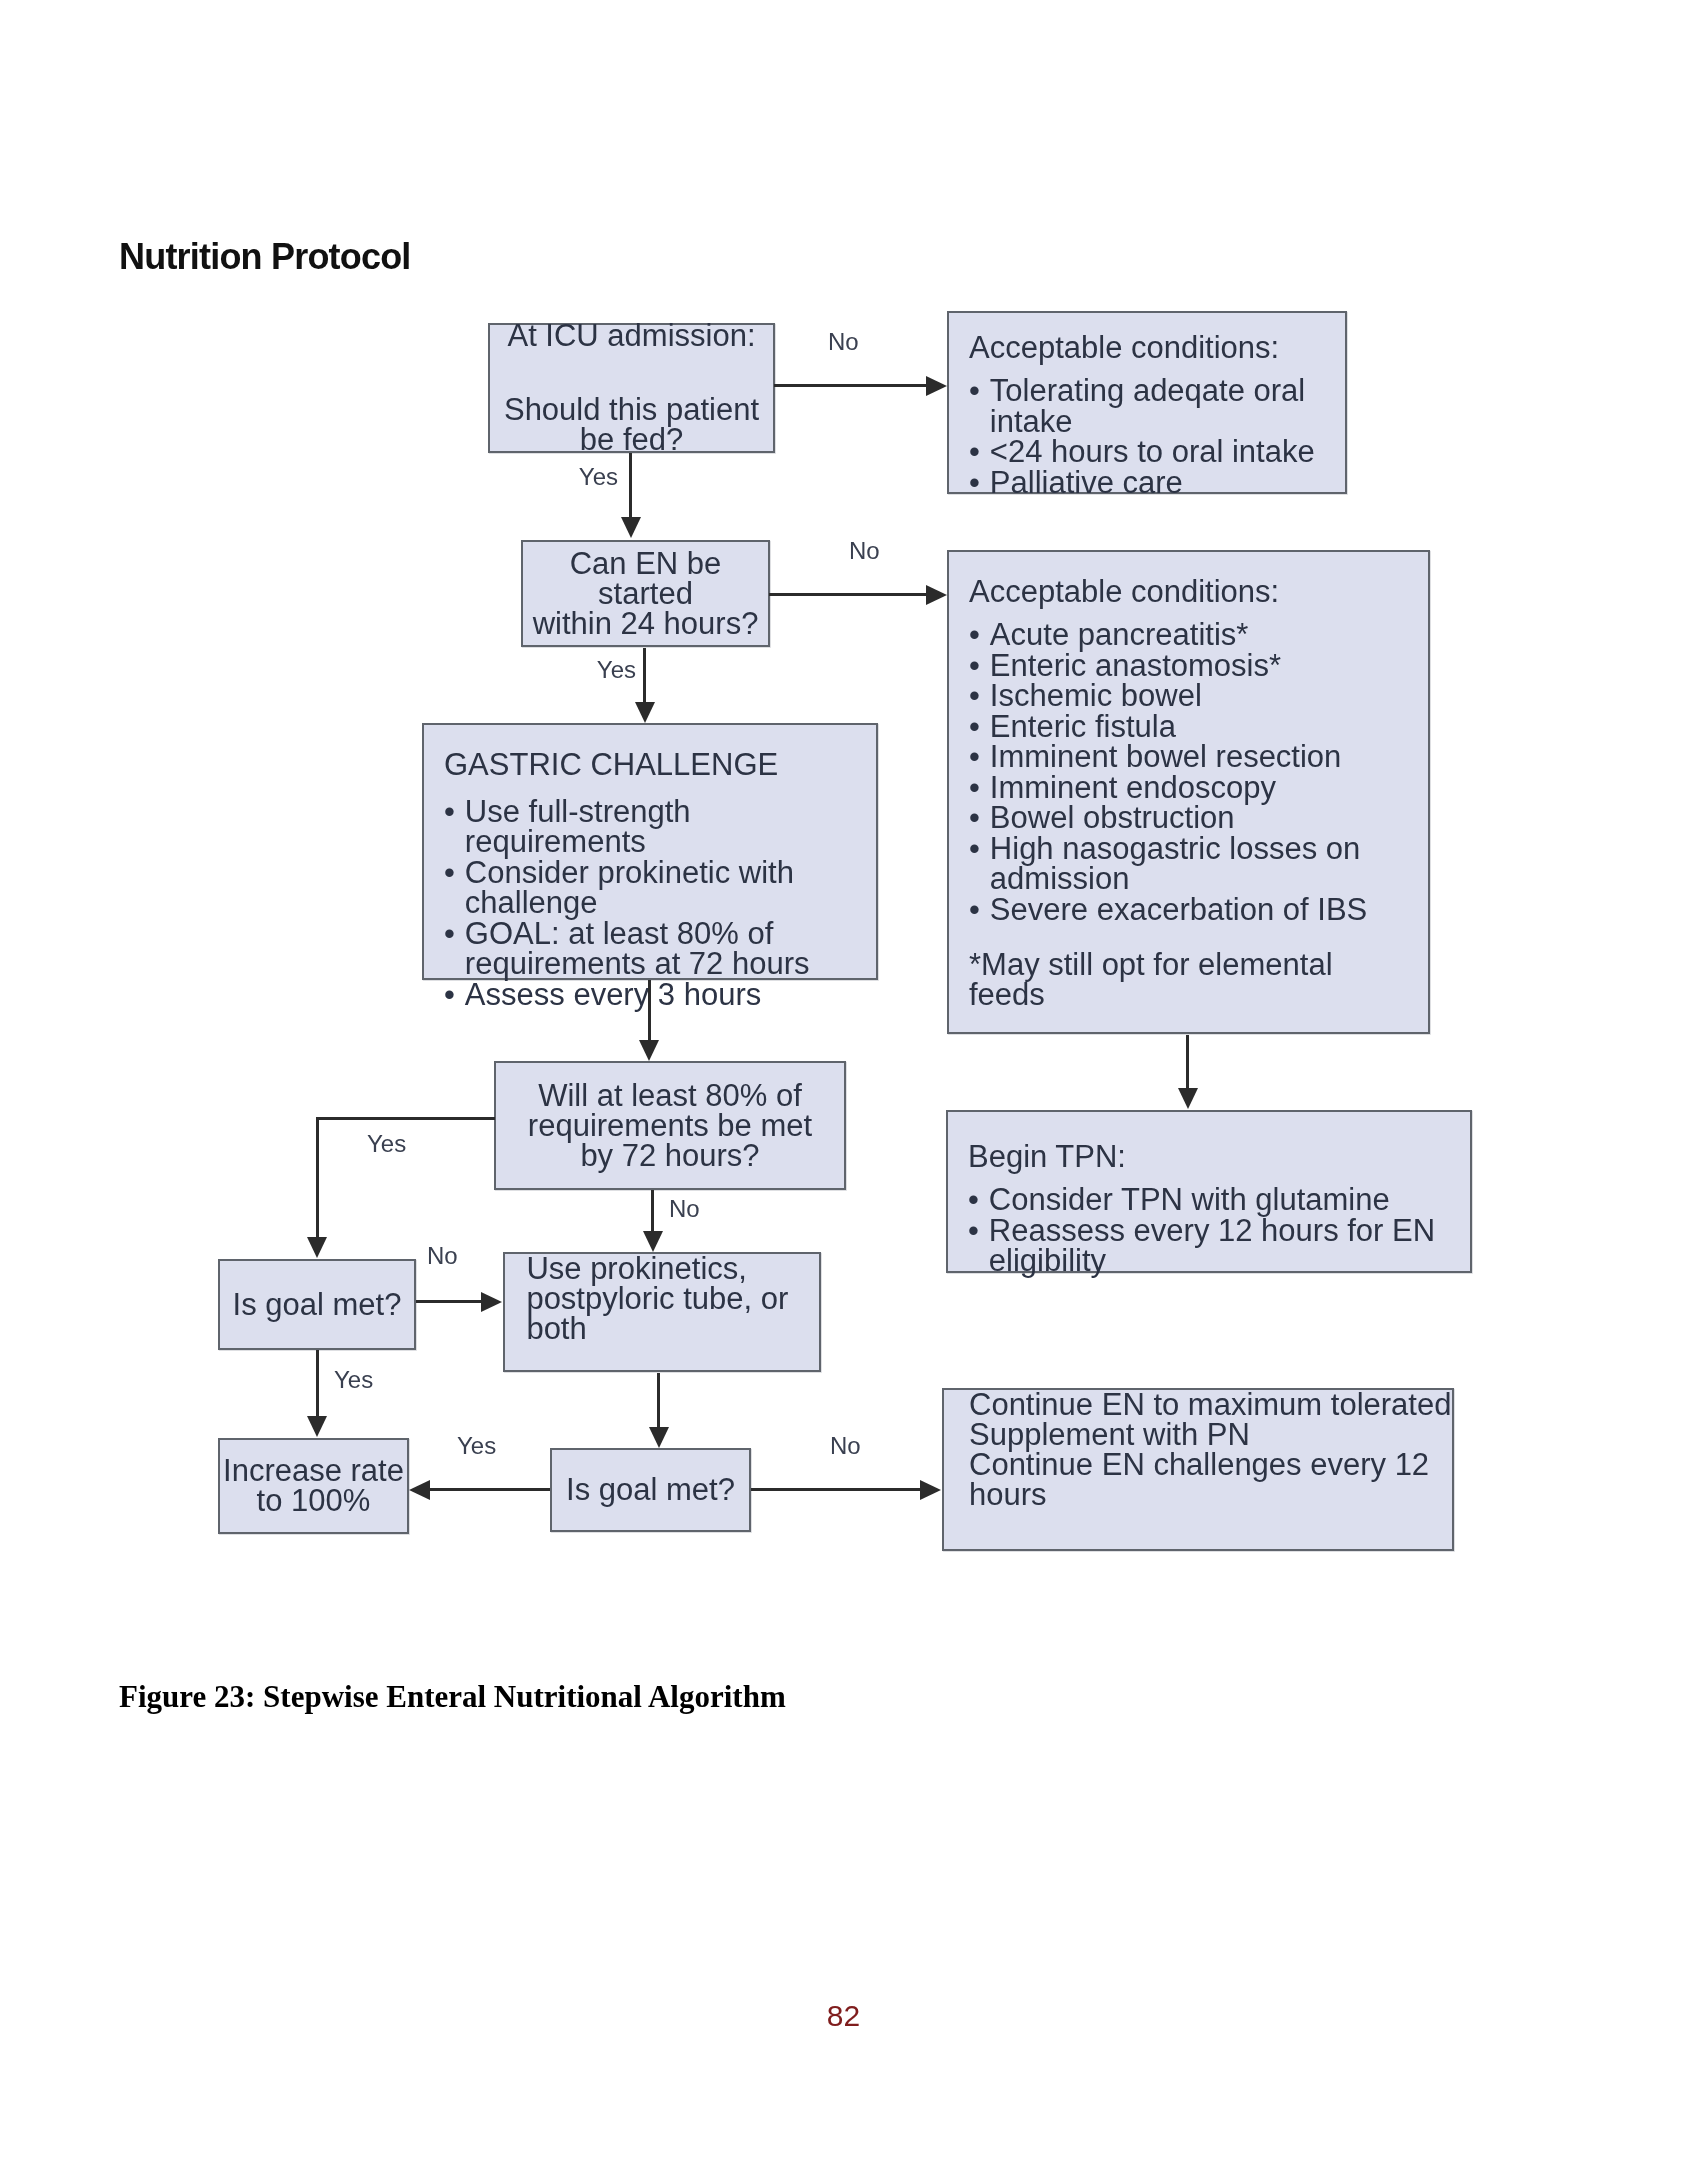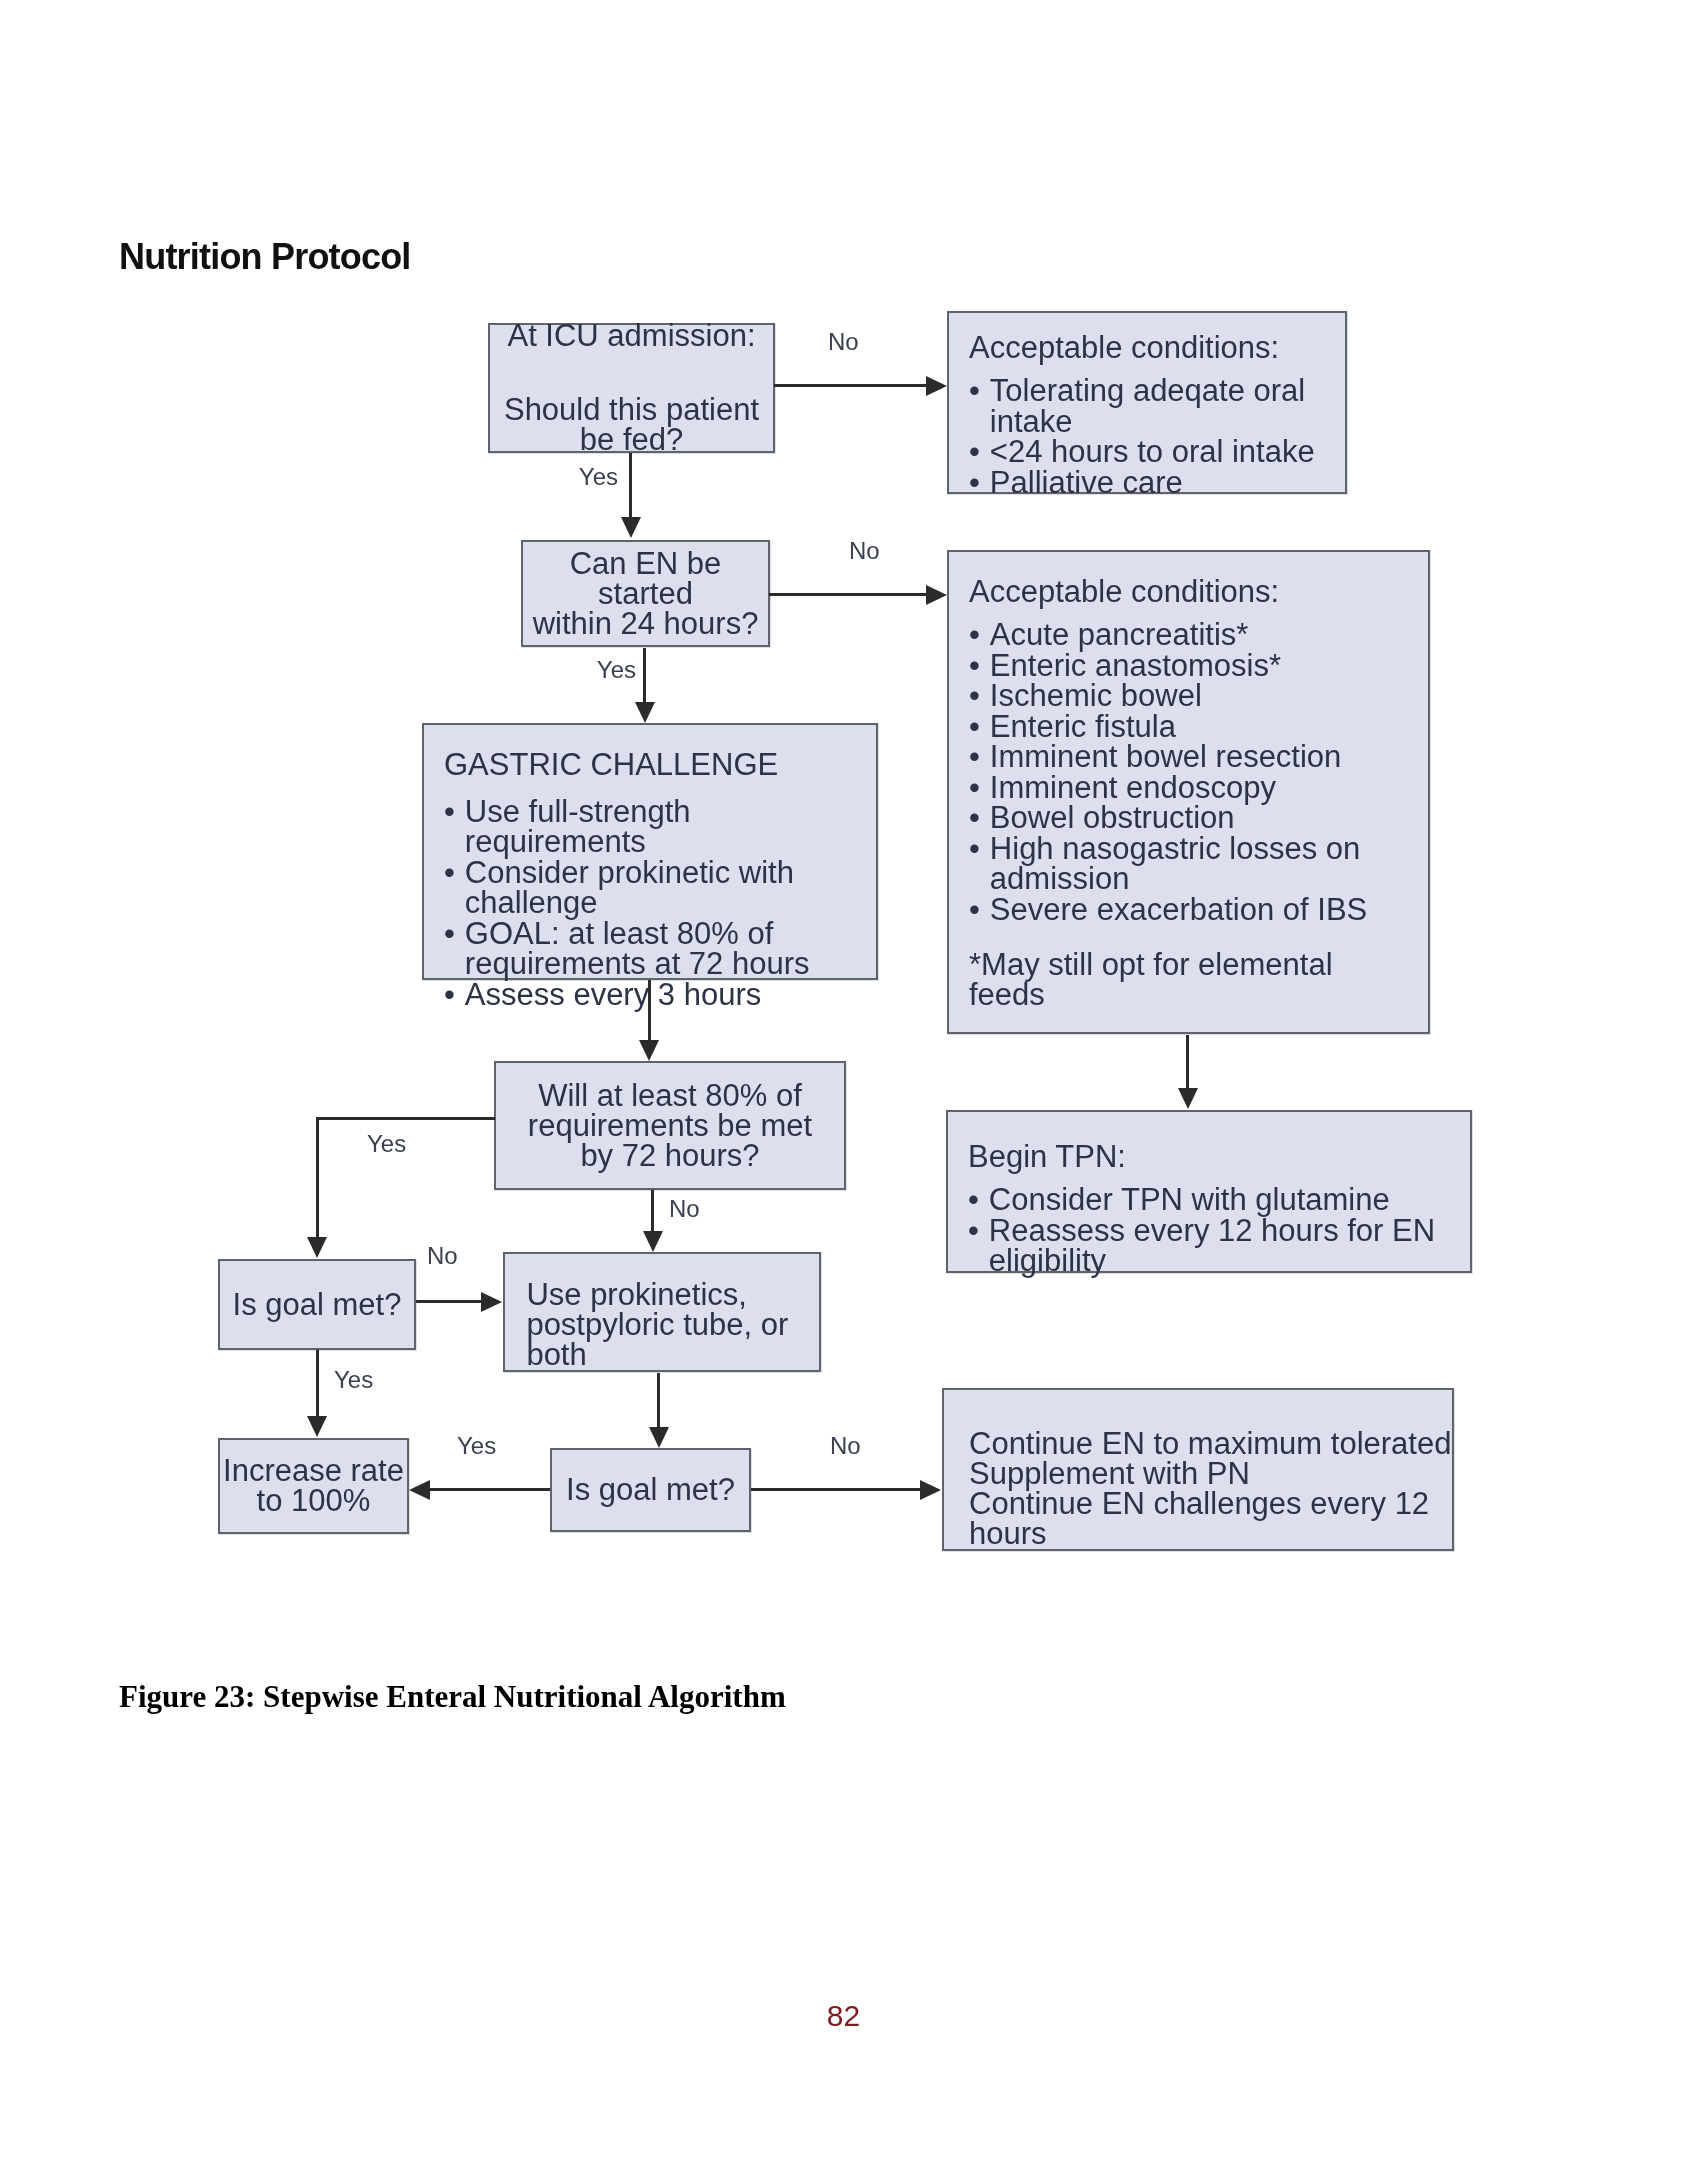--- a/index.html
+++ b/index.html
@@ -29,21 +29,21 @@
     color:var(--box-text);
     font-size:31px;line-height:30px;
     box-sizing:border-box;
     box-shadow:0.8px 0.8px 0 rgba(90,95,110,0.25);
   }
   .center-text{
     display:flex;flex-direction:column;justify-content:center;align-items:center;
     text-align:center;
   }
   .left-text{
-    display:flex;flex-direction:column;justify-content:flex-end;align-items:flex-start;
+    display:flex;flex-direction:column;justify-content:flex-start;align-items:flex-start;
     text-align:left;
   }
   .pad{padding:20px 15px 15px 20px;}
   .box-title{margin-bottom:13px;}
   .bullet{display:flex;line-height:30.5px;align-items:flex-start;}
   .dot{margin-right:10px;}
   .footnote{margin-top:25px;}
   .hline{position:absolute;height:3.3px;background:var(--arrow);}
   .vline{position:absolute;width:3.3px;background:var(--arrow);}
   .ah{position:absolute;width:0;height:0;}

